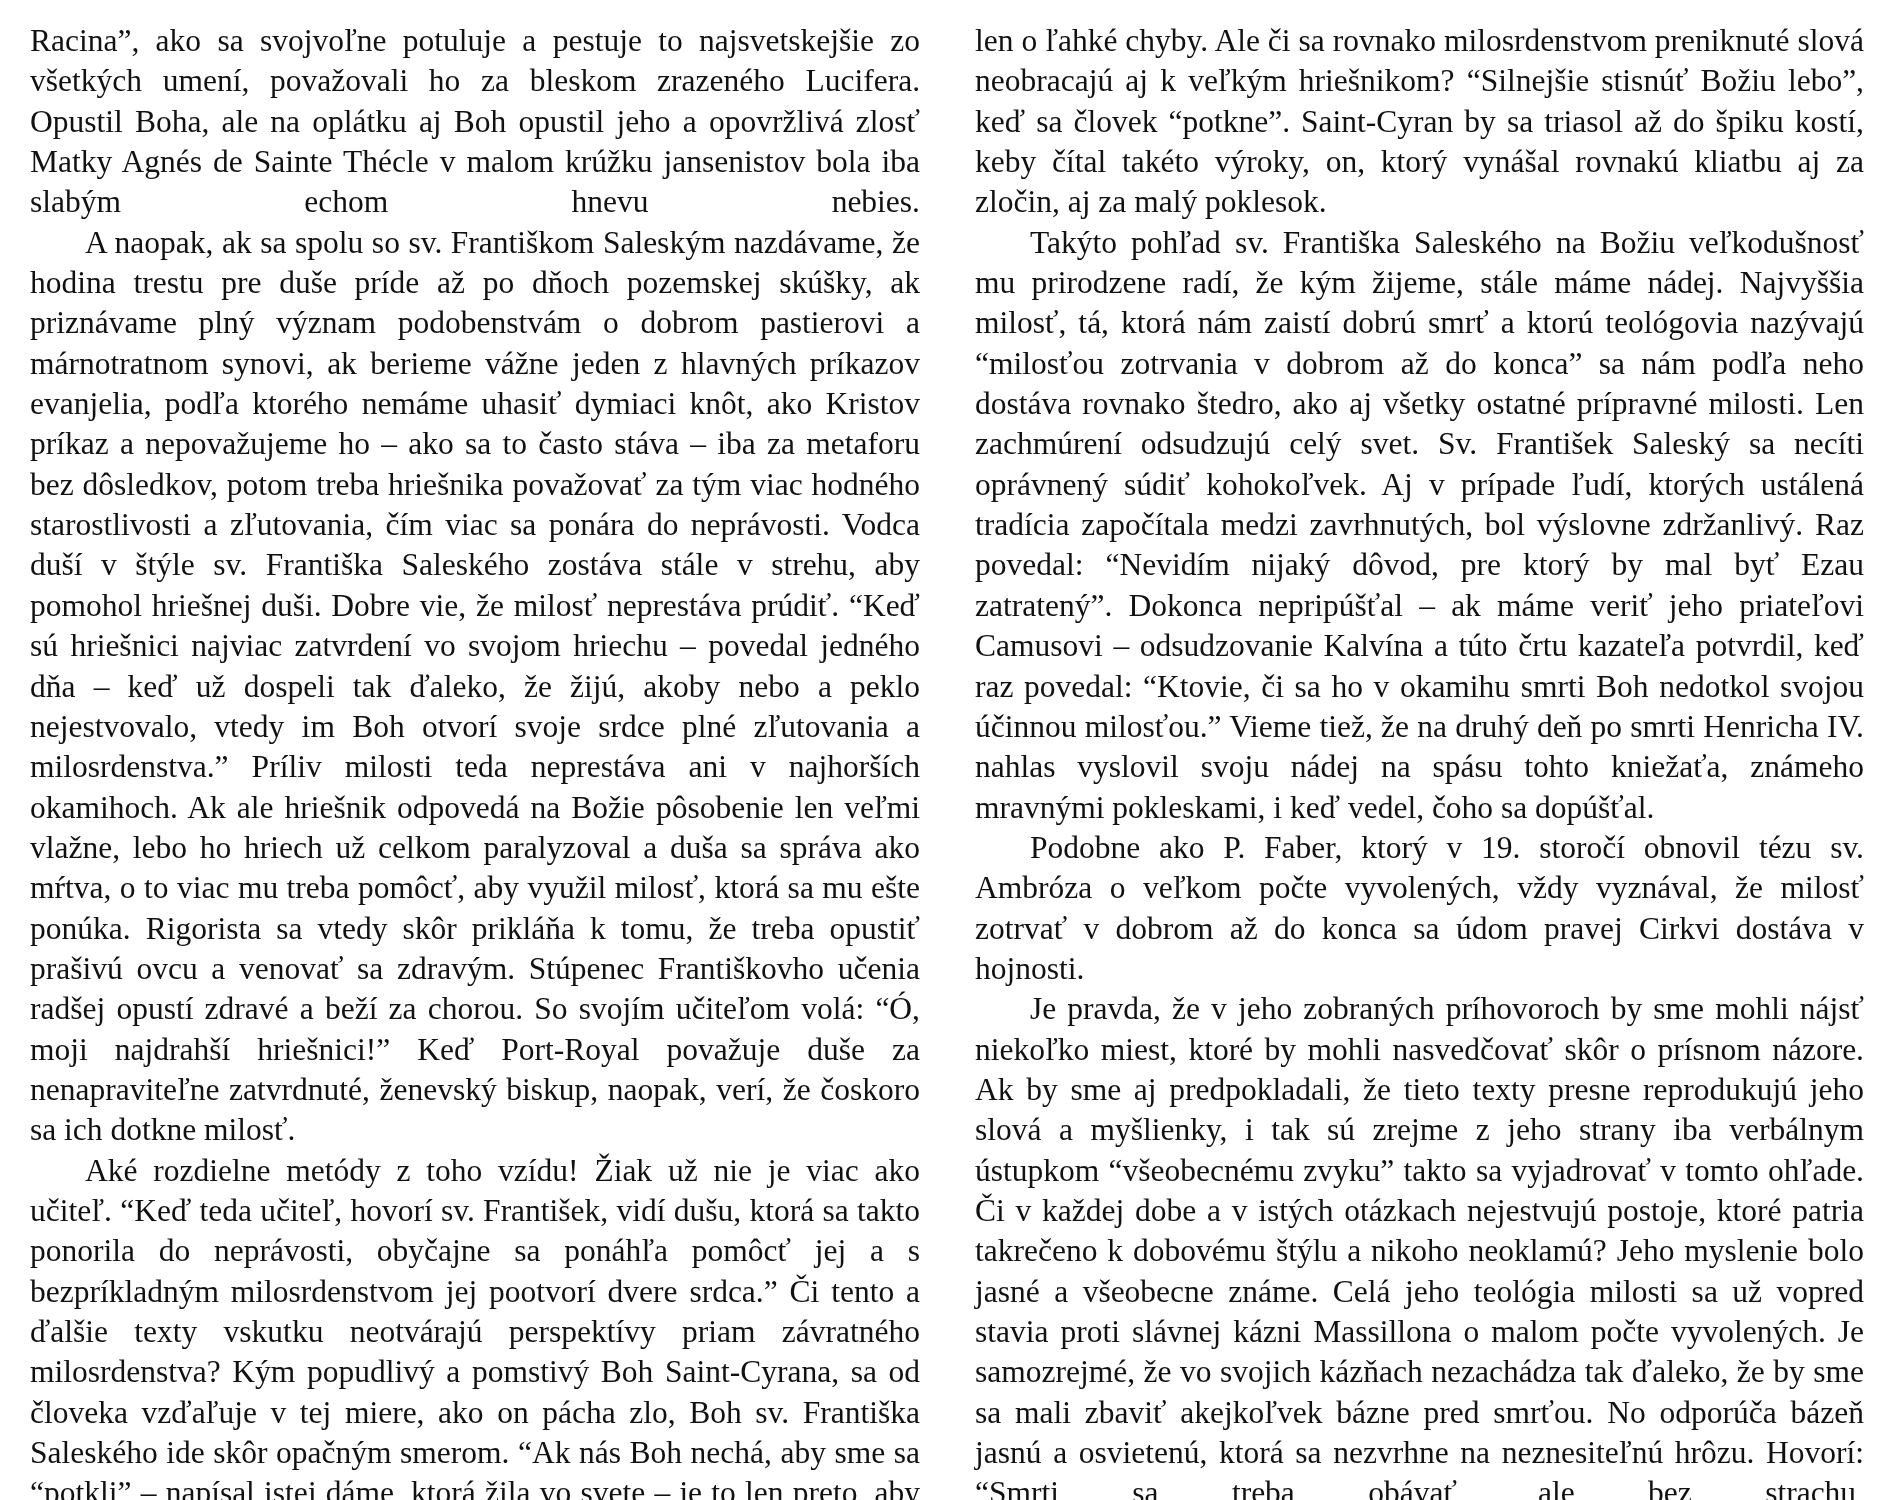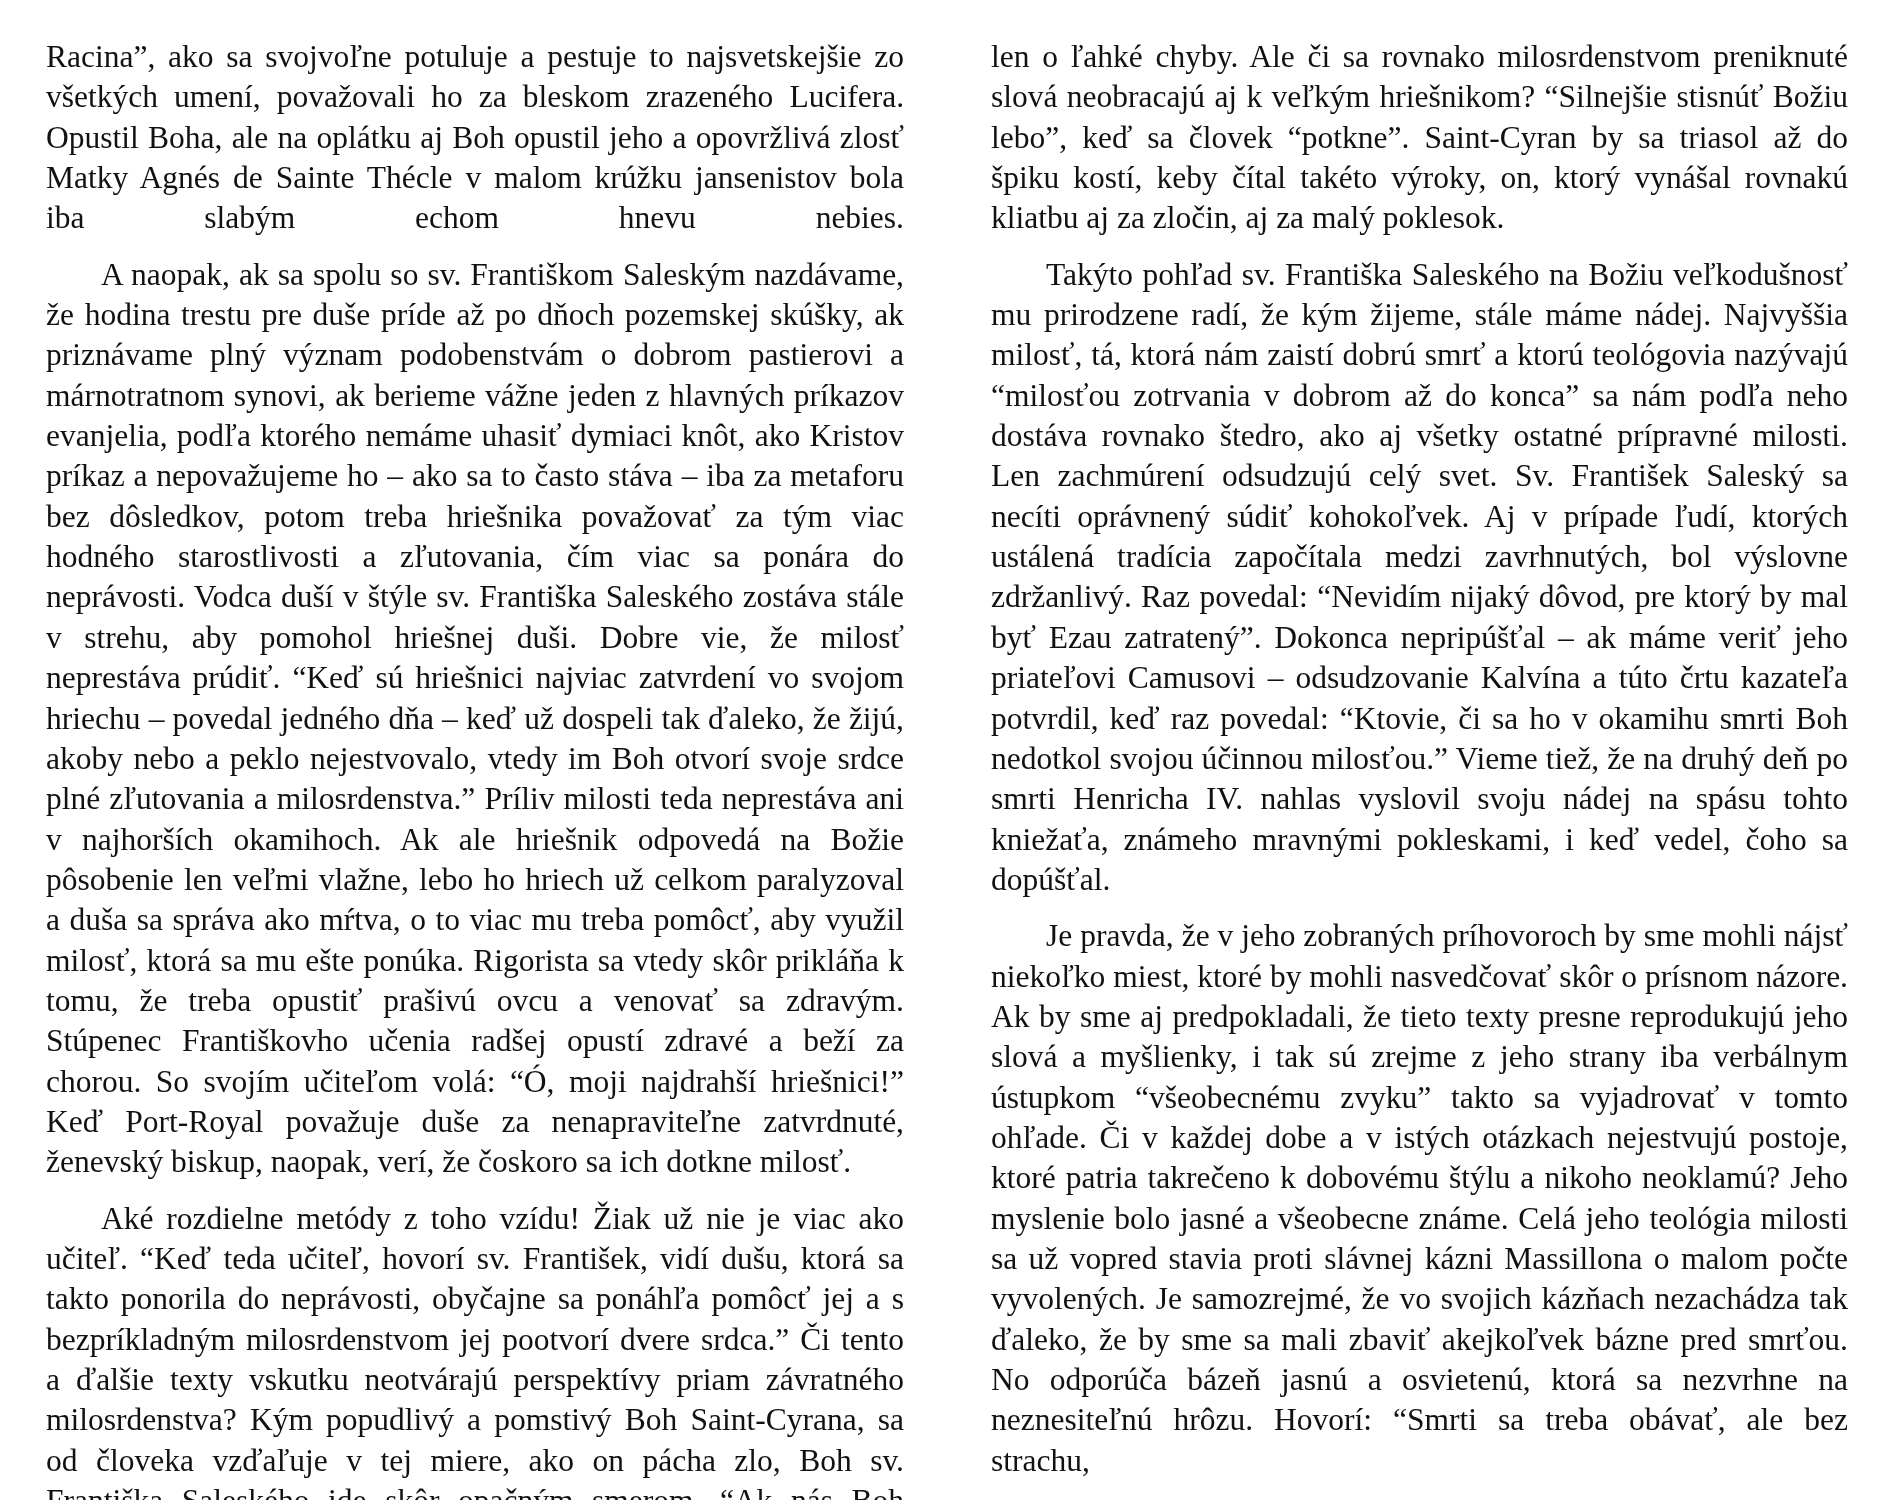--- a/index.html
+++ b/index.html
@@ -5,30 +5,31 @@
   html, body { margin:0; padding:0; background:#ffffff; }
   body { width:1894px; height:1500px; overflow:hidden; position:relative; }
   .col {
     position:absolute; top:21px; width:890px;
     font-family:"Liberation Serif", "DejaVu Serif", serif;
     font-size:31.5px; line-height:40.35px; color:#111;
     text-align:justify; hyphens:none;
   }
   .col.left { left:30px; }
   .col.right { left:975px; width:889px; }
-  .col p { margin:16px; text-indent:0; }
+  .col p { margin:0; text-indent:0; }
   .col p.indent { text-indent:55px; }
   .col p.last-just { text-align-last:justify; }
 </style>
 </head>
 <body>
 
 <div class="col left">
   <p class="last-just">Racina”, ako sa svojvoľne potuluje a pestuje to najsvetskejšie zo všetkých umení, považovali ho za bleskom zrazeného Lucifera. Opustil Boha, ale na oplátku aj Boh opustil jeho a opovržlivá zlosť Matky Agnés de Sainte Thécle v malom krúžku jansenistov bola iba slabým echom hnevu nebies.</p>
   <p class="indent">A naopak, ak sa spolu so sv. Františkom Saleským nazdávame, že hodina trestu pre duše príde až po dňoch pozemskej skúšky, ak priznávame plný význam podobenstvám o dobrom pastierovi a márnotratnom synovi, ak berieme vážne jeden z hlavných príkazov evanjelia, podľa ktorého nemáme uhasiť dymiaci knôt, ako Kristov príkaz a nepovažujeme ho – ako sa to často stáva – iba za metaforu bez dôsledkov, potom treba hriešnika považovať za tým viac hodného starostlivosti a zľutovania, čím viac sa ponára do neprávosti. Vodca duší v štýle sv. Františka Saleského zostáva stále v strehu, aby pomohol hriešnej duši. Dobre vie, že milosť neprestáva prúdiť. “Keď sú hriešnici najviac zatvrdení vo svojom hriechu – povedal jedného dňa – keď už dospeli tak ďaleko, že žijú, akoby nebo a peklo nejestvovalo, vtedy im Boh otvorí svoje srdce plné zľutovania a milosrdenstva.” Príliv milosti teda neprestáva ani v najhorších okamihoch. Ak ale hriešnik odpovedá na Božie pôsobenie len veľmi vlažne, lebo ho hriech už celkom paralyzoval a duša sa správa ako mŕtva, o to viac mu treba pomôcť, aby využil milosť, ktorá sa mu ešte ponúka. Rigorista sa vtedy skôr prikláňa k tomu, že treba opustiť prašivú ovcu a venovať sa zdravým. Stúpenec Františkovho učenia radšej opustí zdravé a beží za chorou. So svojím učiteľom volá: “Ó, moji najdrahší hriešnici!” Keď Port-Royal považuje duše za nenapraviteľne zatvrdnuté, ženevský biskup, naopak, verí, že čoskoro sa ich dotkne milosť.</p>
   <p class="indent last-just">Aké rozdielne metódy z toho vzídu! Žiak už nie je viac ako učiteľ. “Keď teda učiteľ, hovorí sv. František, vidí dušu, ktorá sa takto ponorila do neprávosti, obyčajne sa ponáhľa pomôcť jej a s bezpríkladným milosrdenstvom jej pootvorí dvere srdca.” Či tento a ďalšie texty vskutku neotvárajú perspektívy priam závratného milosrdenstva? Kým popudlivý a pomstivý Boh Saint-Cyrana, sa od človeka vzďaľuje v tej miere, ako on pácha zlo, Boh sv. Františka Saleského ide skôr opačným smerom. “Ak nás Boh nechá, aby sme sa “potkli” – napísal istej dáme, ktorá žila vo svete – je to len preto, aby sme ho silnejšie chytili.” A tu bezpochyby išlo</p>
 </div>
 
 <div class="col right">
   <p>len o ľahké chyby. Ale či sa rovnako milosrdenstvom preniknuté slová neobracajú aj k veľkým hriešnikom? “Silnejšie stisnúť Božiu lebo”, keď sa človek “potkne”. Saint-Cyran by sa triasol až do špiku kostí, keby čítal takéto výroky, on, ktorý vynášal rovnakú kliatbu aj za zločin, aj za malý poklesok.</p>
   <p class="indent">Takýto pohľad sv. Františka Saleského na Božiu veľkodušnosť mu prirodzene radí, že kým žijeme, stále máme nádej. Najvyššia milosť, tá, ktorá nám zaistí dobrú smrť a ktorú teológovia nazývajú “milosťou zotrvania v dobrom až do konca” sa nám podľa neho dostáva rovnako štedro, ako aj všetky ostatné prípravné milosti. Len zachmúrení odsudzujú celý svet. Sv. František Saleský sa necíti oprávnený súdiť kohokoľvek. Aj v prípade ľudí, ktorých ustálená tradícia započítala medzi zavrhnutých, bol výslovne zdržanlivý. Raz povedal: “Nevidím nijaký dôvod, pre ktorý by mal byť Ezau zatratený”. Dokonca nepripúšťal – ak máme veriť jeho priateľovi Camusovi – odsudzovanie Kalvína a túto črtu kazateľa potvrdil, keď raz povedal: “Ktovie, či sa ho v okamihu smrti Boh nedotkol svojou účinnou milosťou.” Vieme tiež, že na druhý deň po smrti Henricha IV. nahlas vyslovil svoju nádej na spásu tohto kniežaťa, známeho mravnými pokleskami, i keď vedel, čoho sa dopúšťal.</p>
+  <p class="indent">Podobne ako P. Faber, ktorý v 19. storočí obnovil tézu sv. Ambróza o veľkom počte vyvolených, vždy vyznával, že milosť zotrvať v dobrom až do konca sa údom pravej Cirkvi dostáva v hojnosti.</p>
   <p class="indent last-just">Je pravda, že v jeho zobraných príhovoroch by sme mohli nájsť niekoľko miest, ktoré by mohli nasvedčovať skôr o prísnom názore. Ak by sme aj predpokladali, že tieto texty presne reprodukujú jeho slová a myšlienky, i tak sú zrejme z jeho strany iba verbálnym ústupkom “všeobecnému zvyku” takto sa vyjadrovať v tomto ohľade. Či v každej dobe a v istých otázkach nejestvujú postoje, ktoré patria takrečeno k dobovému štýlu a nikoho neoklamú? Jeho myslenie bolo jasné a všeobecne známe. Celá jeho teológia milosti sa už vopred stavia proti slávnej kázni Massillona o malom počte vyvolených. Je samozrejmé, že vo svojich kázňach nezachádza tak ďaleko, že by sme sa mali zbaviť akejkoľvek bázne pred smrťou. No odporúča bázeň jasnú a osvietenú, ktorá sa nezvrhne na neznesiteľnú hrôzu. Hovorí: “Smrti sa treba obávať, ale bez strachu,</p>
 </div>
 
 </body></html>

